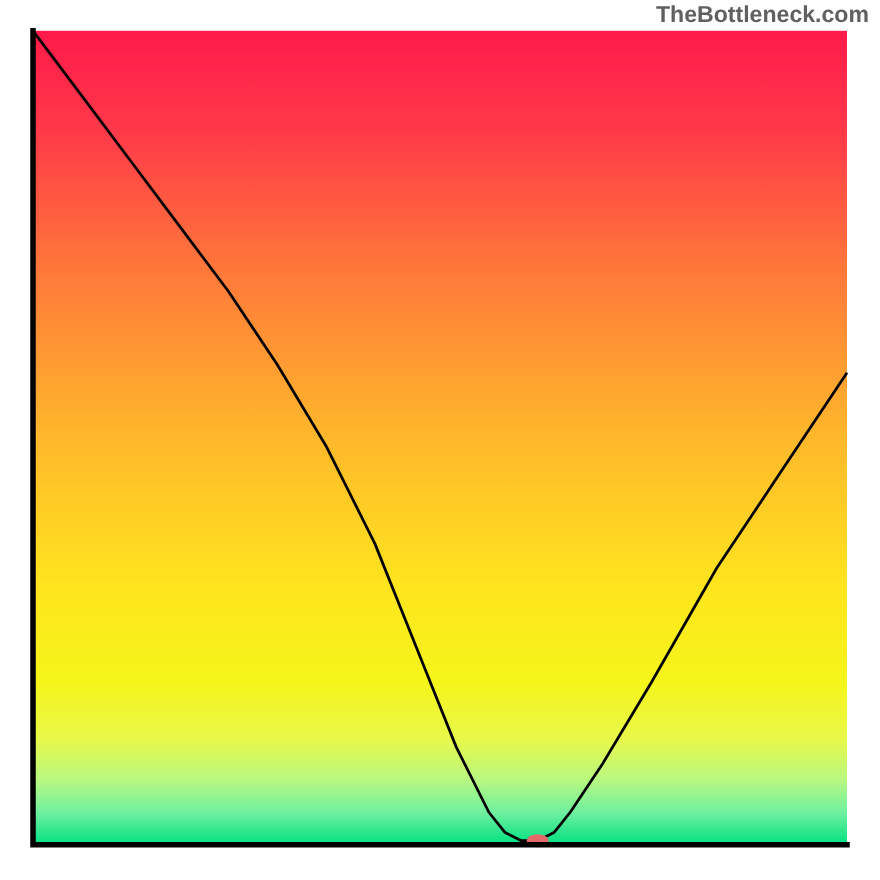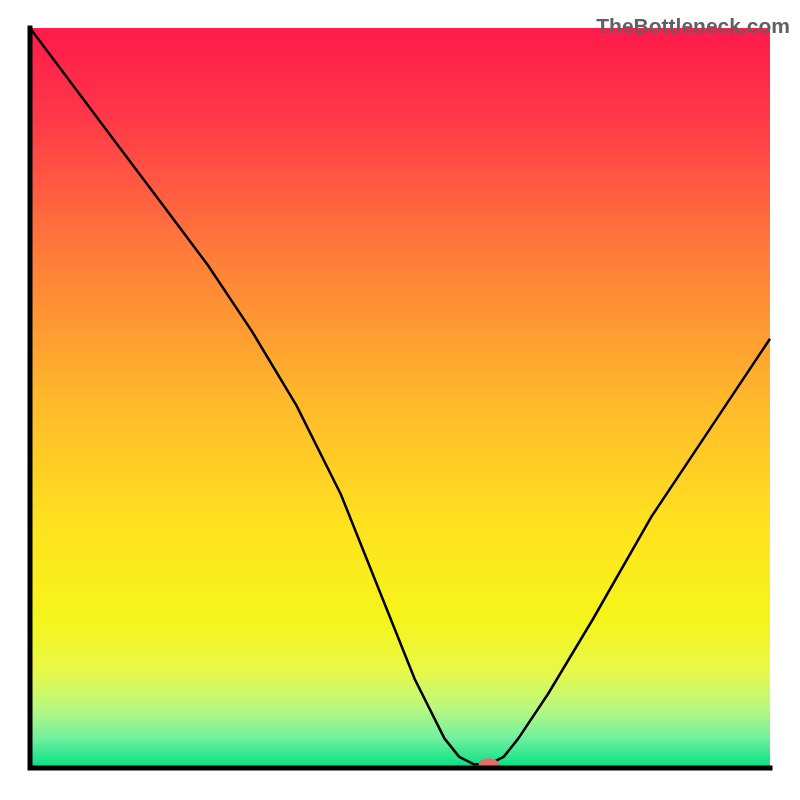--- a/index.html
+++ b/index.html
@@ -11,21 +11,21 @@
     font-family: Arial, sans-serif;
     overflow: hidden;
   }
   .chart-container {
     position: relative;
     width: 800px;
     height: 800px;
   }
   .watermark {
     position: absolute;
-    top: 14px;
+    top: 2px;
     right: 10px;
     font-size: 21px;
     font-weight: bold;
     color: #606060;
     font-family: Arial, sans-serif;
     z-index: 10;
   }
   svg {
     display: block;
   }

